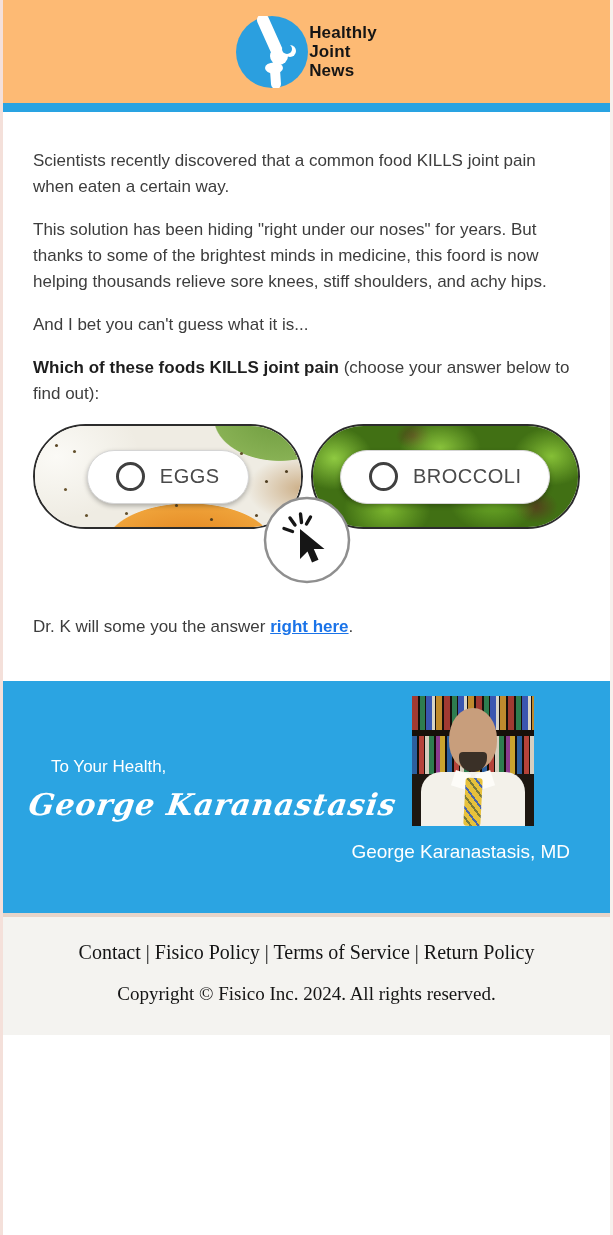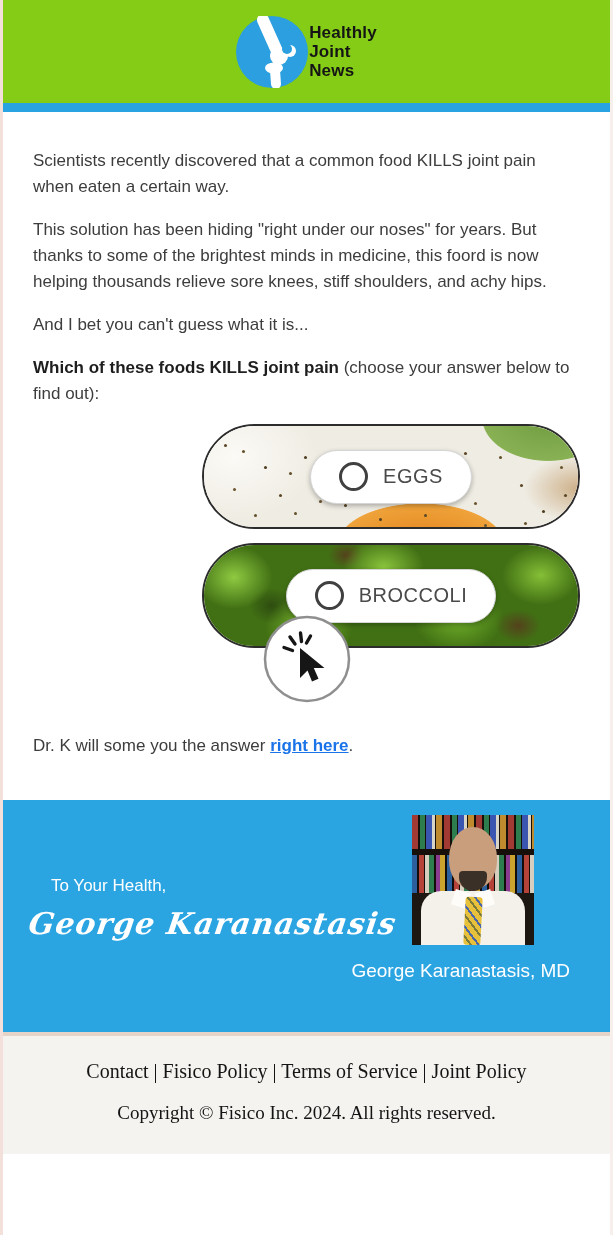--- a/index.html
+++ b/index.html
@@ -5,32 +5,32 @@
   * { margin:0; padding:0; box-sizing:border-box; }
   html,body { background:#ffffff; }
   body { font-family:"Liberation Sans", sans-serif; }
   .page {
     width:613px; min-height:1235px; margin:0 auto; background:#fff;
     border-left:3px solid #f4e0da; border-right:3px solid #f7efec;
     overflow:hidden;
   }
 
   
-  .header { height:103px; display:flex; align-items:center; justify-content:center; gap:1px; background:#84cc16; }
+  .header { height:103px; display:flex; align-items:center; justify-content:center; gap:1px; background:#fdba74; }
   .logo { width:72px; height:72px; display:block; }
   .brand-name { font-weight:700; font-size:17px; line-height:19px; color:#151515; letter-spacing:.2px; }
   .blue-bar { height:9px; background:#29a3e2; }
 
   
   .content { padding:36px 30px 24px 30px; }
   .content p { font-size:17px; line-height:26px; color:#3d3d3d; margin-bottom:17px; }
   .q-bold { font-weight:700; color:#1e1e1e; }
 
   
-  .quiz { display:flex; flex-direction:column; align-items:flex-end; gap:14px; margin-top:14px; }
+  .quiz { display:flex; flex-direction:row; align-items:flex-start; gap:8px; margin-top:14px; }
   .option {
     width:378px; height:105px; border-radius:53px; border:2px solid #2c2c2c;
     position:relative; overflow:hidden; display:flex; align-items:center; justify-content:center;
     cursor:pointer;
   }
   .option .photo-bg { position:absolute; inset:0; }
   .bg-eggs {
     background:
       radial-gradient(150px 75px at 58% 118%, #e2811c 0%, #efa33a 55%, rgba(239,163,58,0) 56%),
       radial-gradient(130px 85px at 92% -8%, #6f9c3f 0%, #88b154 50%, rgba(136,177,84,0) 51%),
@@ -203,18 +203,18 @@
       <div class="collar-l"></div>
       <div class="collar-r"></div>
       <div class="tie"></div>
     </div>
 
     <div class="caption">George Karanastasis, MD</div>
   </div>
 
   <div class="footer">
     <div class="footer-links">
-      <span class="flink">Contact</span><span class="sep"> | </span><span class="flink">Fisico Policy</span><span class="sep"> | </span><span class="flink">Terms of Service</span><span class="sep"> | </span><span class="flink">Joint Policy</span>
+      <span class="flink">Contact</span><span class="sep"> | </span><span class="flink">Fisico Policy</span><span class="sep"> | </span><span class="flink">Terms of Service</span><span class="sep"> | </span><span class="flink">Return Policy</span>
     </div>
     <div class="copyright">Copyright © Fisico Inc. 2024. All rights reserved.</div>
   </div>
 
 </div>
 
 </body></html>

